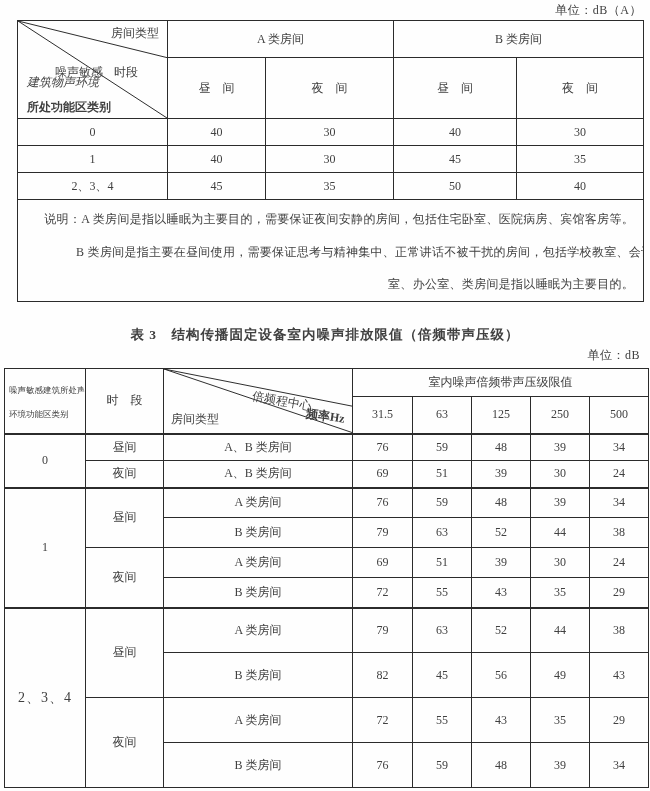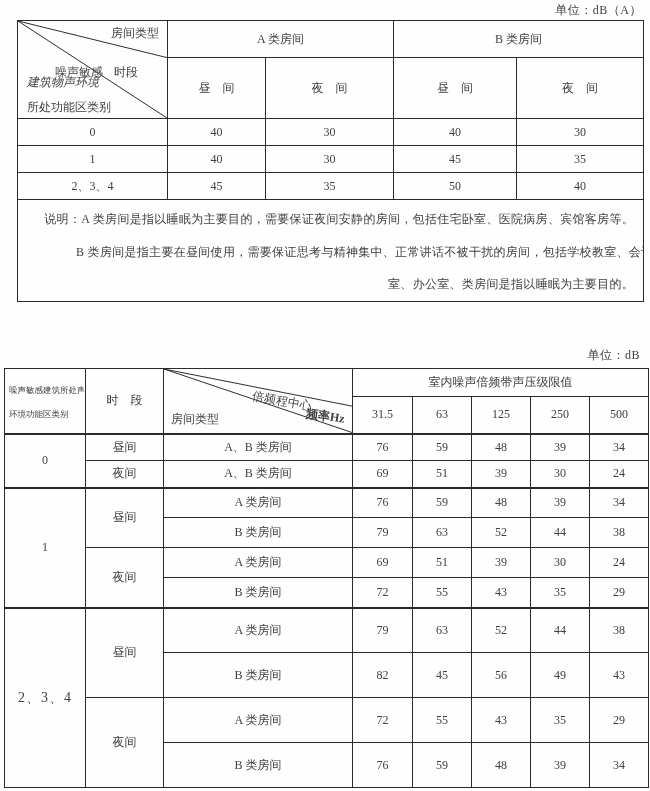--- a/index.html
+++ b/index.html
@@ -25,21 +25,21 @@
   #table2 { left:4px;  top:368px; width:644px; border:1.5px solid #2b2b2b; }
   
   .diag { position:relative; padding:0; }
   .diag svg { position:absolute; left:0; top:0; width:100%; height:100%; display:block; }
   .diag span { position:absolute; white-space:nowrap; font-size:12px; line-height:1; }
   
   .c1-roomtype { right:8px;  top:6px;  }
   .c1-period   { left:96px;  top:45px; }
   .c1-l1 { left:9px; top:45px;padding-left:28px; }
   .c1-l2 { left:9px; top:55px;font-style:italic; }
-  .c1-l3 { left:9px; top:80px; }
+  .c1-l3 { left:9px; top:80px;font-weight:bold; }
   
   .c2-upper { left:88px; top:26px; font-size:11.5px; transform:rotate(10deg); }
   .c2-freq  { right:7px; top:41px; font-size:11.5px; font-weight:bold; transform:rotate(8deg); }
   .c2-room  { left:7px;  top:44px; }
   
   .zone-hdr { text-align:left; padding:9px 0 0 4px; vertical-align:top;border-radius:28px; }
   .zone-hdr div { font-size:8.5px; line-height:24px; white-space:nowrap; }
   .note-cell { text-align:right; padding:3px 9px 0 9px; }
   .note-cell div { font-size:12px; line-height:32.5px; letter-spacing:0.3px; white-space:nowrap; }
   .note-cell div:nth-child(2) { text-indent:49px; }
@@ -108,20 +108,21 @@
     <tr style="height:99px">
       <td colspan="5" class="note-cell">
         <div>说明：A 类房间是指以睡眠为主要目的，需要保证夜间安静的房间，包括住宅卧室、医院病房、宾馆客房等。</div>
         <div>B 类房间是指主要在昼间使用，需要保证思考与精神集中、正常讲话不被干扰的房间，包括学校教室、会议</div>
         <div>室、办公室、类房间是指以睡眠为主要目的。</div>
       </td>
     </tr>
   </tbody>
     </table>
 
+  <div class="t3-title">表 3　结构传播固定设备室内噪声排放限值（倍频带声压级）</div>
   <div id="unit-t3" class="unit-label">单位：dB</div>
 
   <table id="table2">
     <colgroup>
       <col style="width:81px">
         <col style="width:78px">
         <col style="width:189px">
       <col style="width:60px">
         <col style="width:59px">
         <col style="width:59px">

